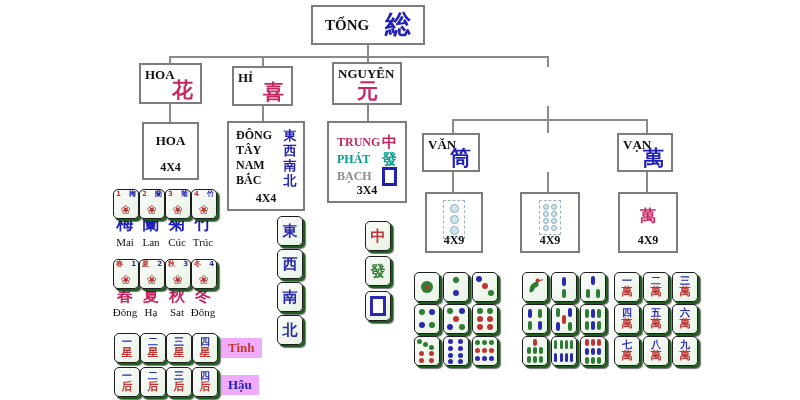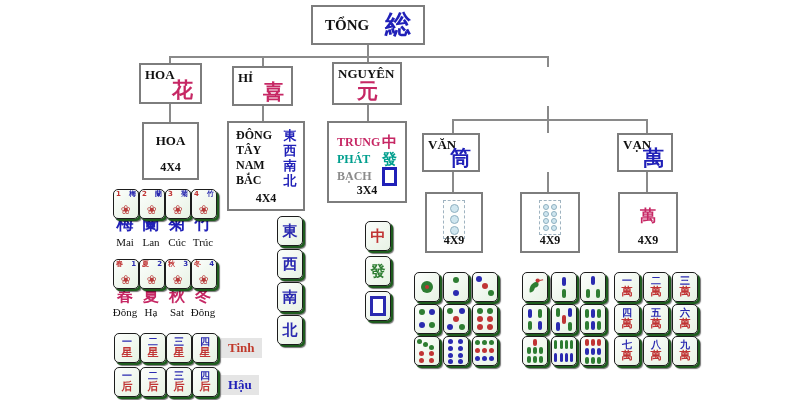--- a/index.html
+++ b/index.html
@@ -55,21 +55,21 @@
   .dot{position:absolute;border-radius:50%;}
   .stick{position:absolute;border-radius:2px;}
   .bach-in{position:absolute;left:50%;top:50%;transform:translate(-50%,-50%);width:10px;height:14px;
            border:3px solid #2a2ab0;background:#fff;}
   
   .char-row{position:absolute;display:flex;}
   .char-row span{width:26px;text-align:center;display:inline-block;}
   .cjk-big span{font-size:17px;font-weight:bold;color:#2020b8;line-height:1;}
   .cjk-big.season span{color:#c62764;font-size:16px;}
   .viet-row span{font-size:11px;color:#111;}
-  .side-label{position:absolute;background:#e5e5e5;padding:2px 7px;font-size:13px;font-weight:bold;}
+  .side-label{position:absolute;background:#f0abfc;padding:2px 7px;font-size:13px;font-weight:bold;}
   .side-label.tinh{color:#c0392b;} .side-label.hau{color:#2020b8;}
 </style>
 </head>
 <body>
 
 <div id="canvas">
 
   <div class="vl" style="left:367px;top:45px;height:13px"></div>
   <div class="hl" style="left:169px;top:56px;width:380px"></div>
   <div class="vl" style="left:169px;top:56px;height:8px"></div>

